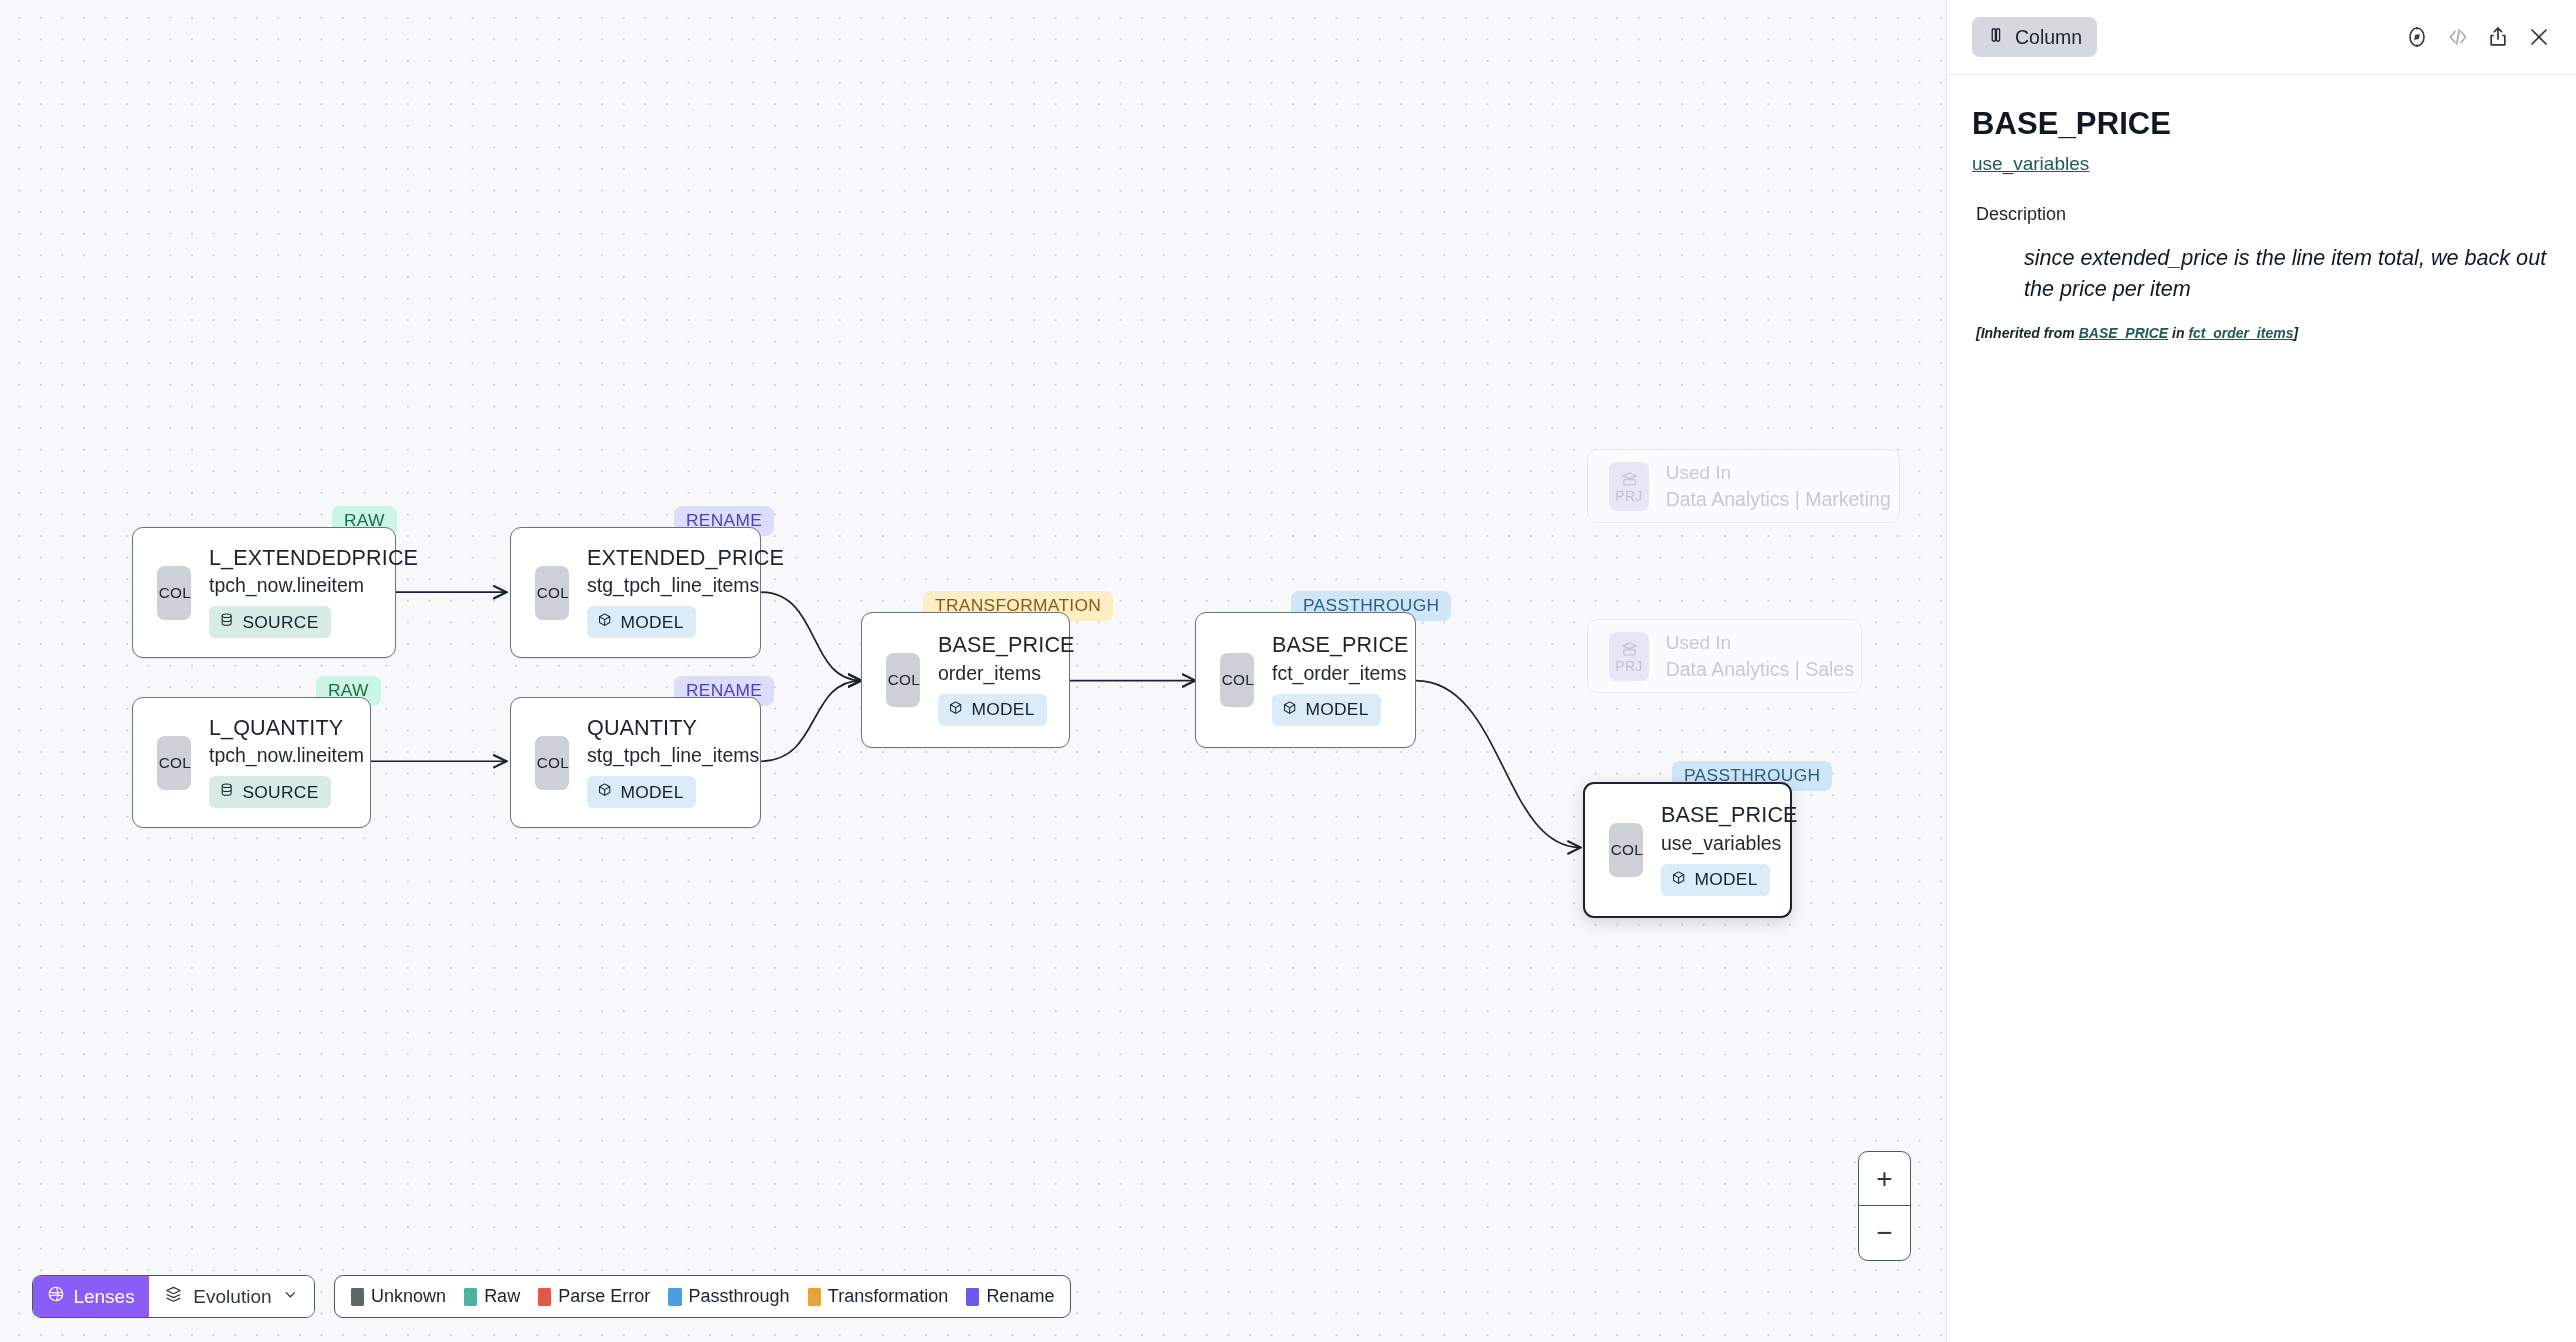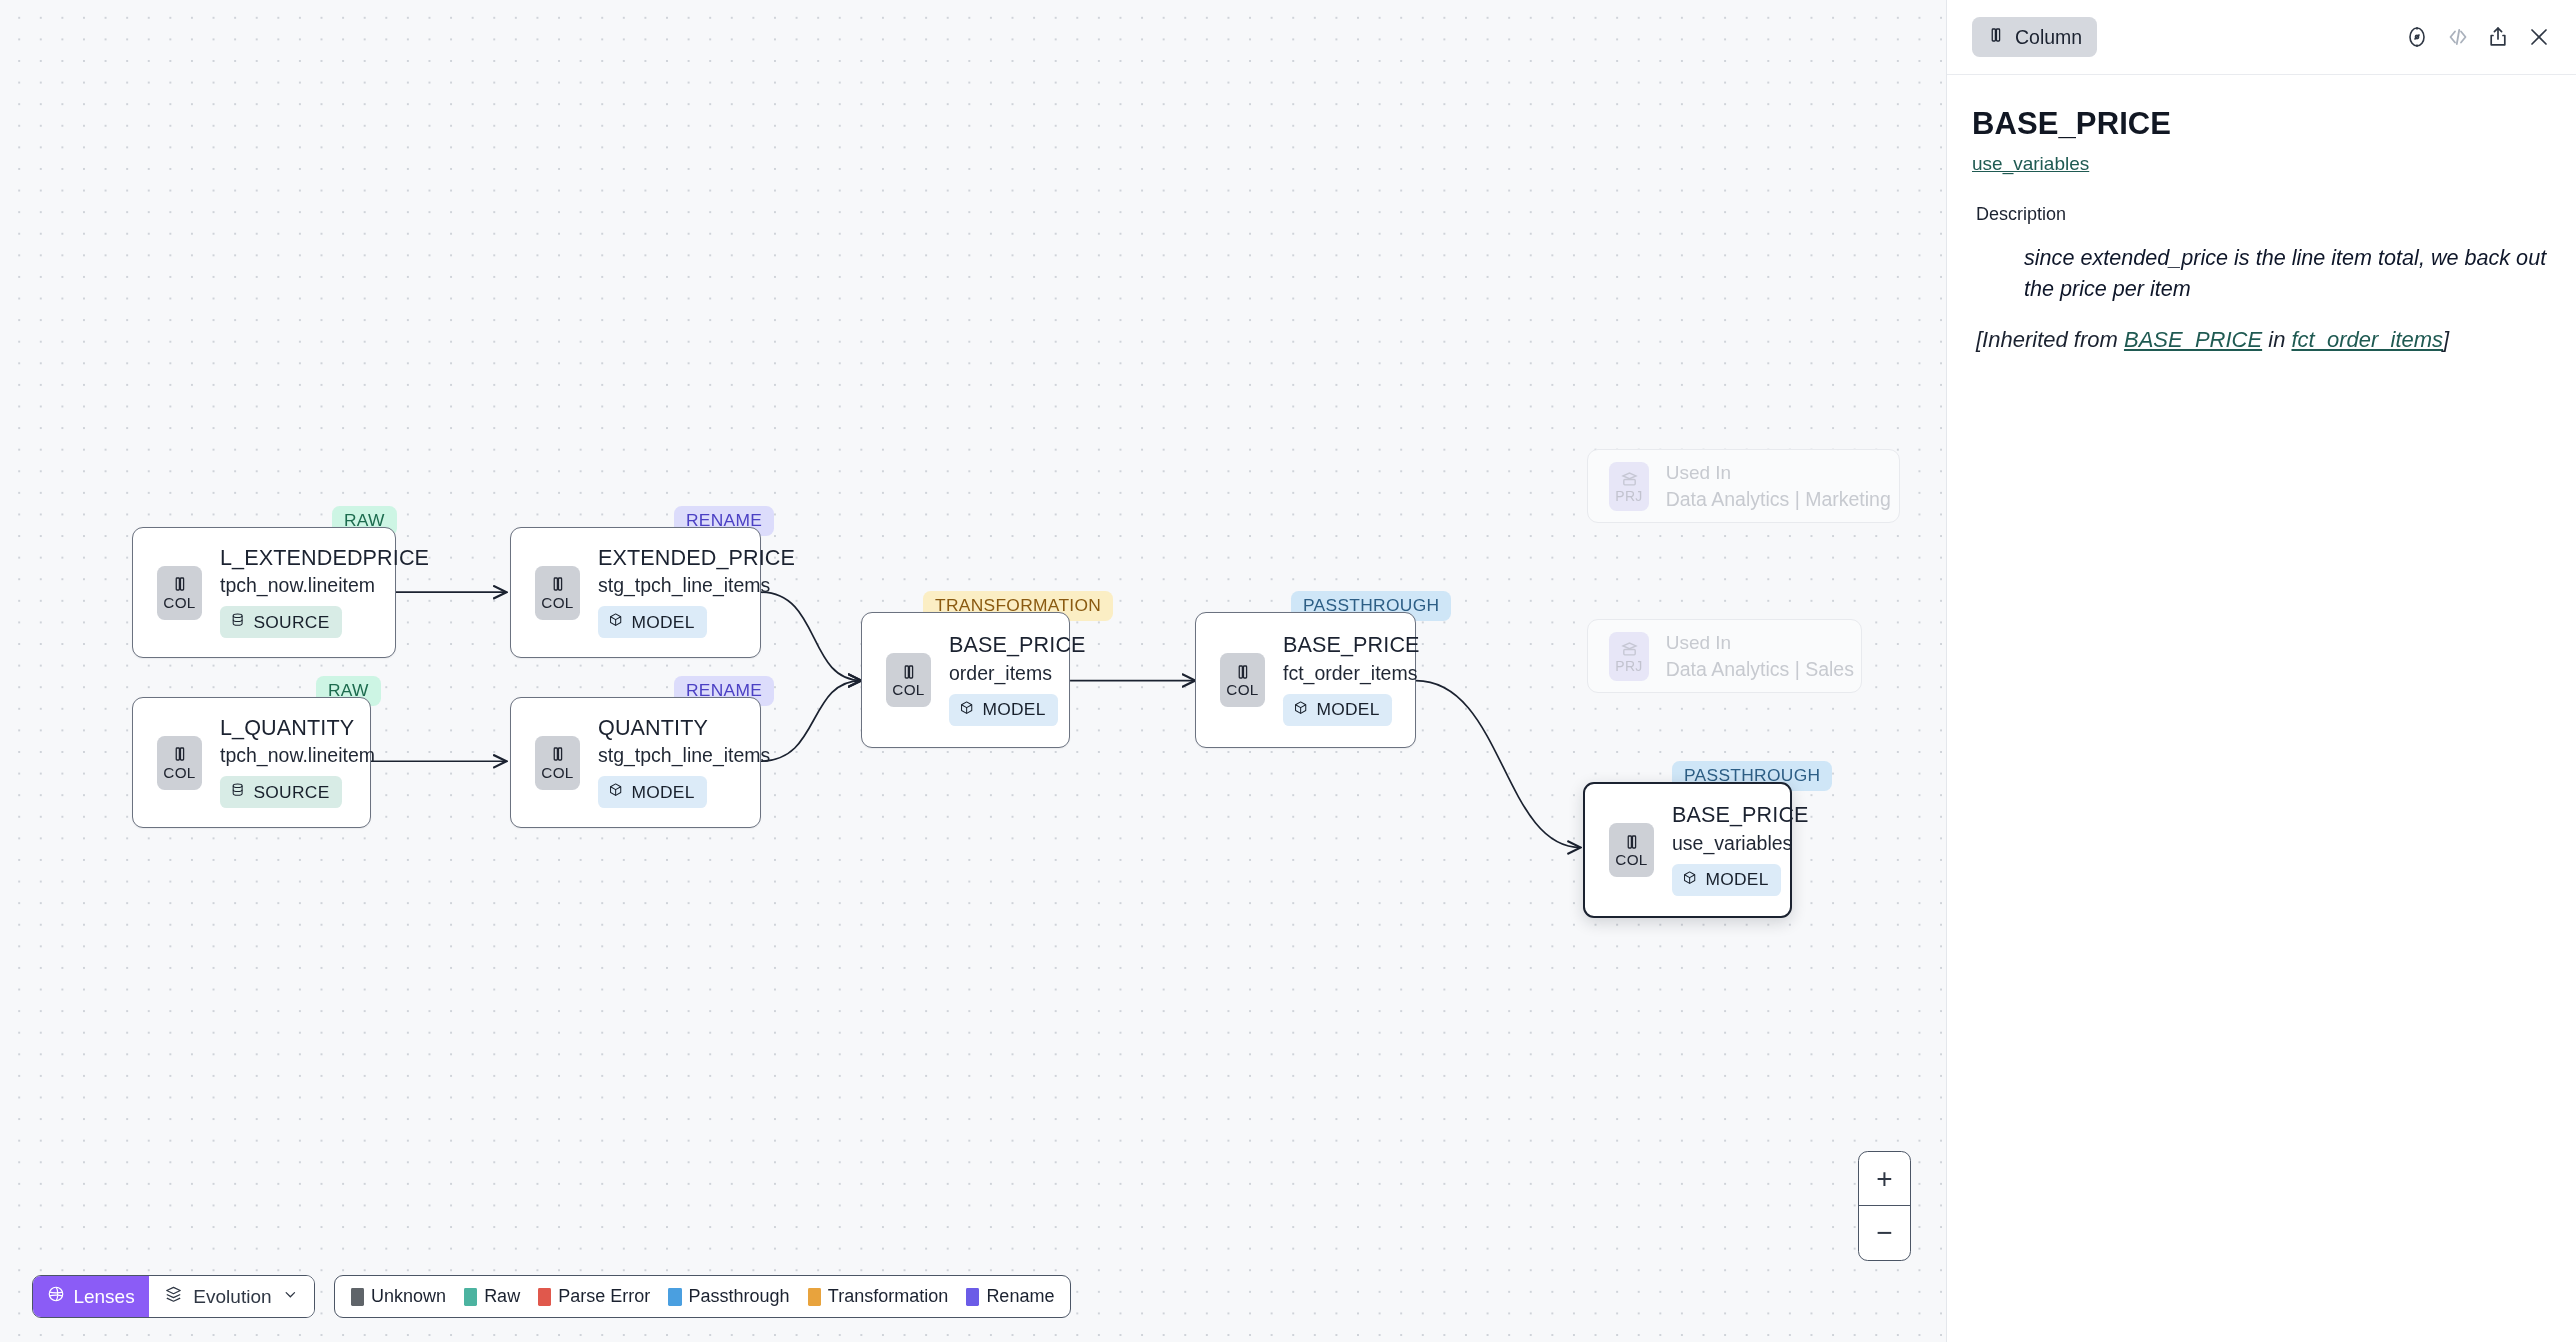--- a/index.html
+++ b/index.html
@@ -35,22 +35,22 @@
     position: absolute; background: #ffffff;
     border: 1.2px solid #6b7280; border-radius: 11px;
     box-shadow: 0 0.7px 1.4px rgba(20,25,40,.06);
     display: flex; align-items: center; padding-left: 24px; gap: 18px;
     z-index: 20; cursor: pointer;
   }
   .node.selected { border: 2.8px solid #1b2230; box-shadow: 0 4.2px 15.3px rgba(20,25,40,.16); z-index: 25; }
 
   .colchip {
     background: #cdd0d6; border-radius: 7.7px;
-    width: 45px; height: 54px;
-    display: flex; flex-direction: column; align-items: center; justify-content: center;
+    width: 34px; height: 54px;
+    display: flex; flex-direction: row; align-items: center; justify-content: center;
     gap: 1.4px; flex: none; color: #1f2430;
   }
   .colchip .ctext { font-size: 15.3px; letter-spacing: 0.3px; line-height: 1; }
 
   .nbody { display: flex; flex-direction: column; gap: 5.6px; }
   .ntitle { font-size: 21.6px; color: #1b2230; line-height: 1.05; letter-spacing: 0.1px; }
   .nsub   { font-size: 19.5px; color: #1f2633; line-height: 1.05; }
   .nbadge {
     align-self: flex-start; margin-top: 4.9px;
     display: inline-flex; align-items: center; gap: 8.4px;
@@ -147,21 +147,21 @@
 
   #ptabs { margin-top: 40px; border-bottom: 1.1px solid #e9ebef; padding: 0 25px; display: flex; }
   .ptab {
     font-size: 20px; color: #1f5a52; font-weight: bold; padding: 0 12.5px 11px 12.5px;
     border-bottom: 3.5px solid #1f5a52; cursor: pointer;
   }
 
   #pbody { padding: 29px 25px 0 29px; }
   #desc-label { font-size: 18px; color: #1b2230; font-weight: normal; }
   #desc-text { font-size: 21.6px; color: #0f172a; font-style: italic; line-height: 1.42; margin-top: 18px; margin-left: 48px; }
-  #desc-inherit { font-size: 22px; color: #1b2230; font-style: italic; margin-top: 19.5px; line-height: 1.42; }
+  #desc-inherit { font-size: 14px; color: #1b2230; font-style: italic; margin-top: 19.5px; line-height: 1.42; font-weight: bold; }
   #desc-inherit a { color: #1f5a52; text-decoration: underline; font-style: italic; cursor: pointer; }
 </style>
 </head>
 <body>
 
 <div id="canvas">
 
   <svg id="edges" viewBox="0 0 2797 1930" width="1946" height="1343">
     <defs>
       <marker id="ah" markerWidth="9" markerHeight="9" refX="8" refY="4.5" orient="auto">

